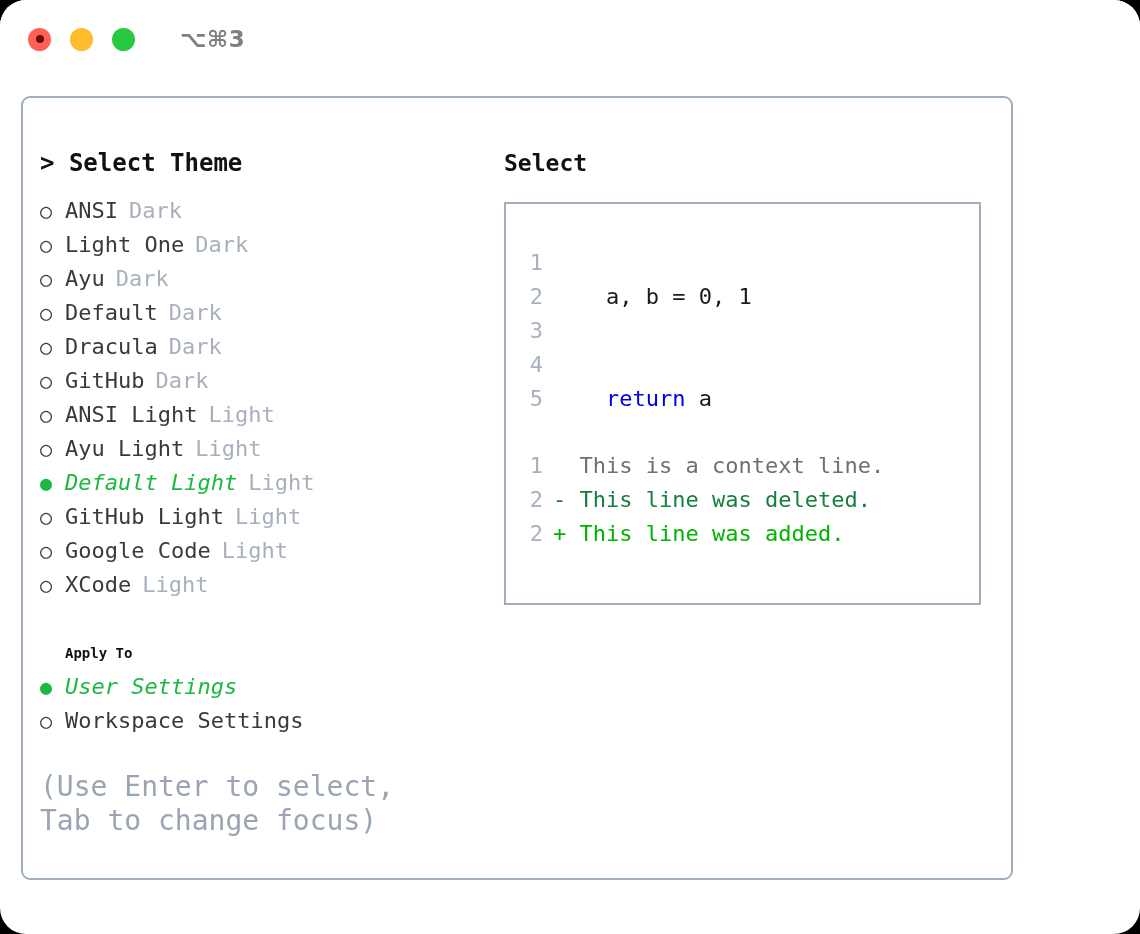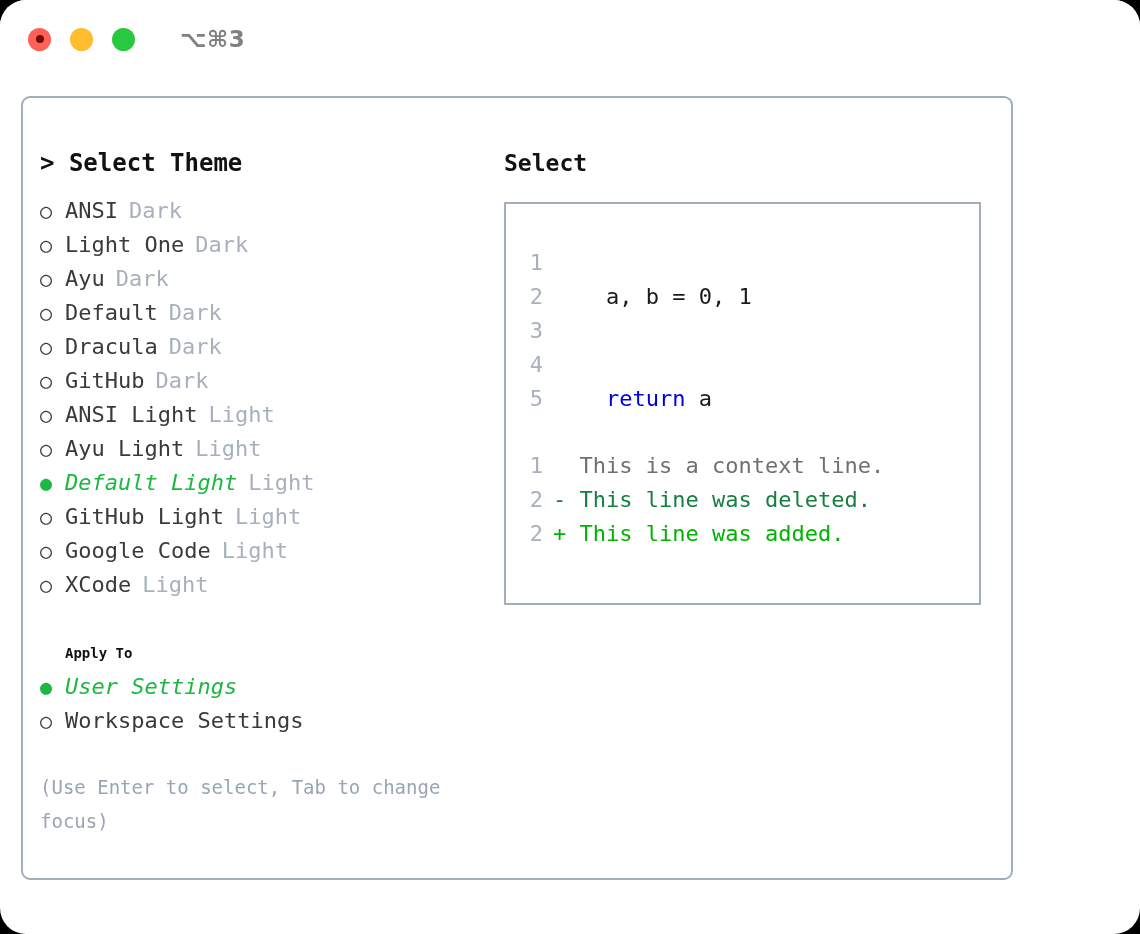--- a/index.html
+++ b/index.html
@@ -122,21 +122,21 @@
     line-height: 34px;
     white-space: pre;
     color: #111111;
     font-weight: bold;
     margin-top: 34px;
   }
   .group-header .marker { width: 25px; flex: 0 0 25px; }
 
   .hint {
     margin-top: 32px;
-    font-size: 19px;
+    font-size: 28px;
     line-height: 34px;
     color: #9aa5b4;
     width: 404px;
   }
 
   
   .right-col {
     flex: 1;
     padding: 48px 0 0 1px;
   }

